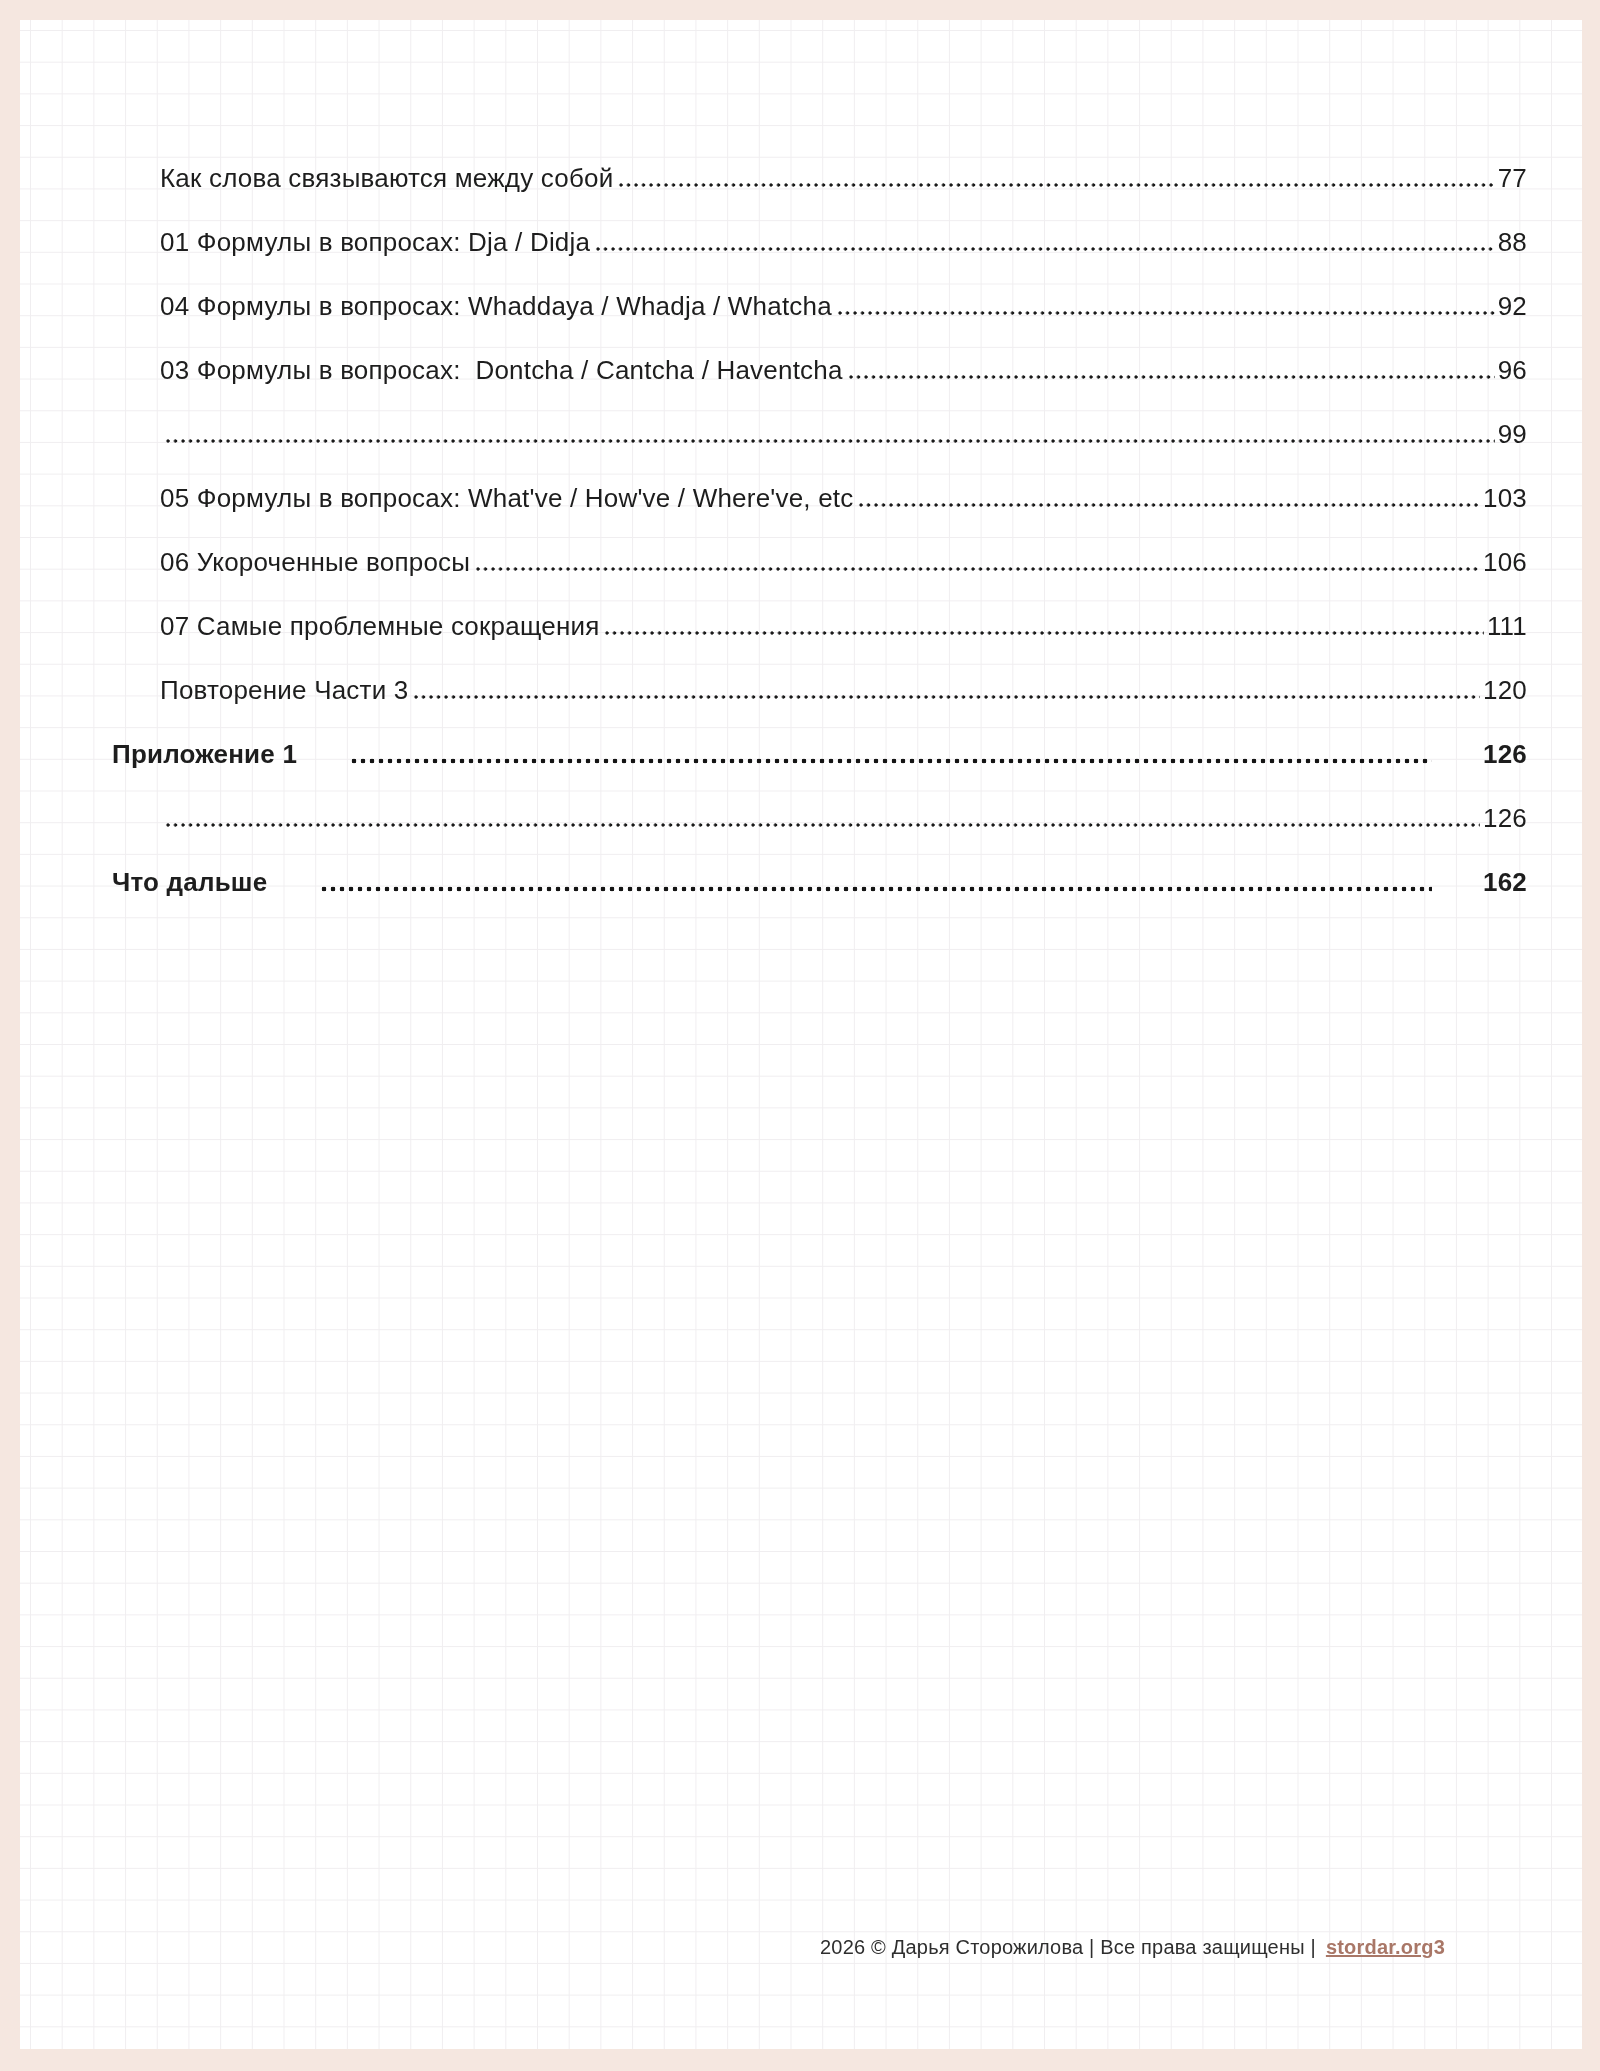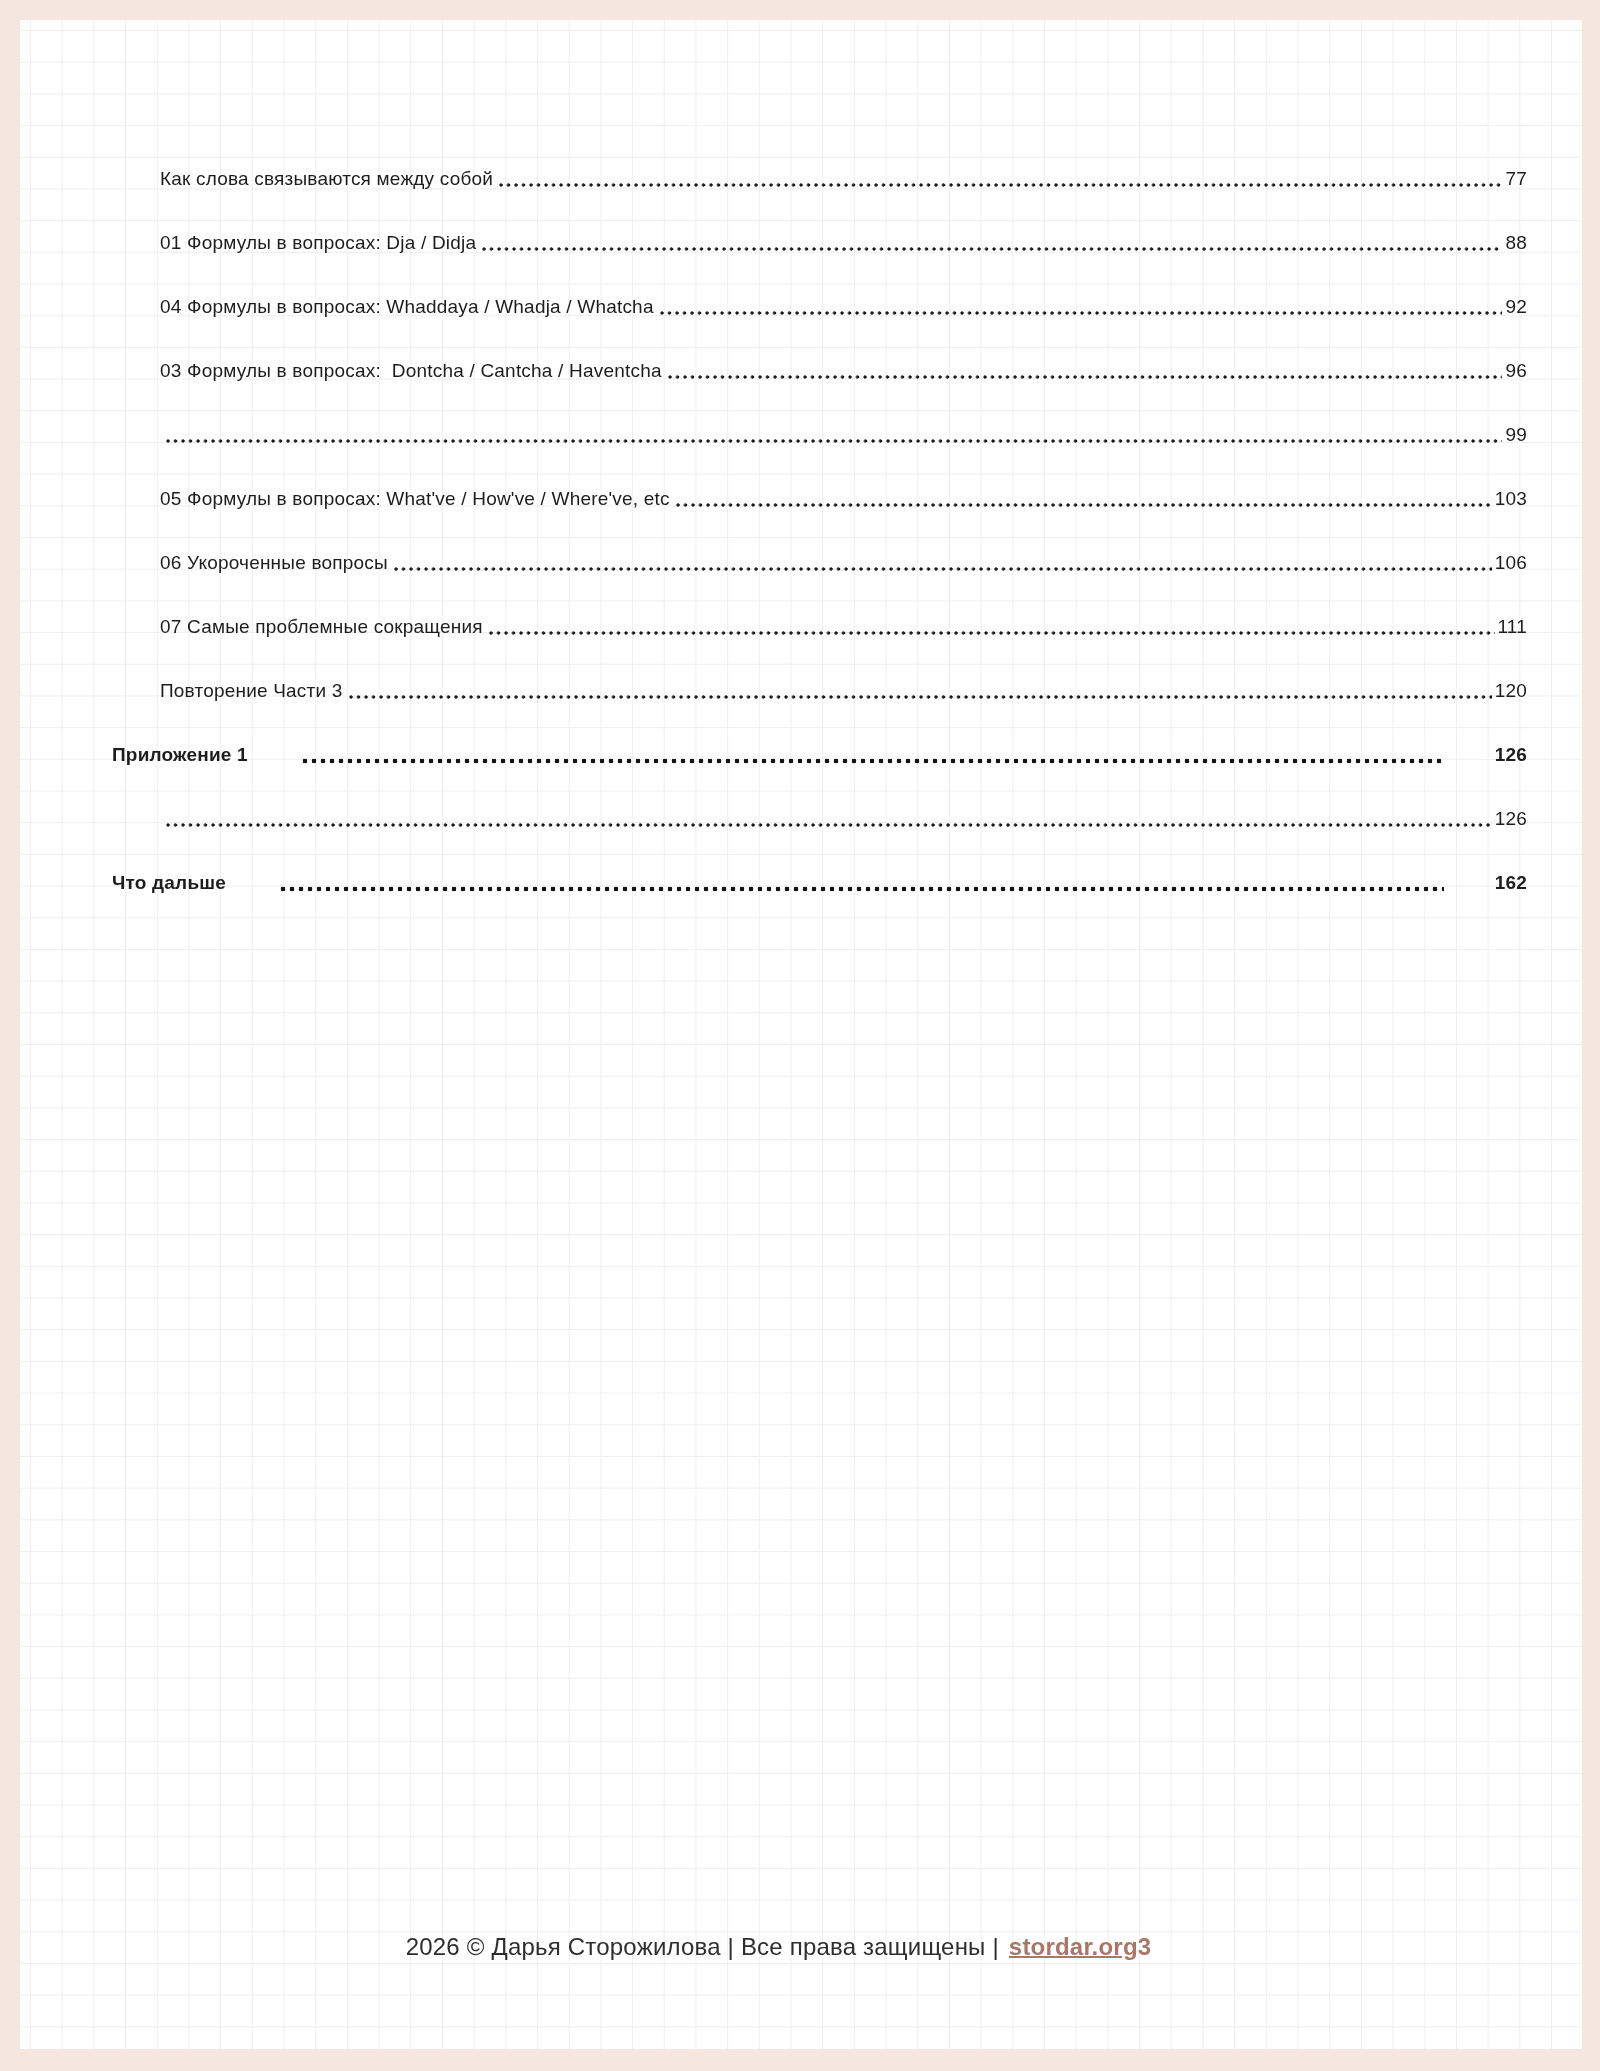--- a/index.html
+++ b/index.html
@@ -14,40 +14,40 @@
     background-color:#ffffff;
     background-image:
       linear-gradient(to right,#f0eef0 1px,transparent 1px),
       linear-gradient(to bottom,#f0eef0 1px,transparent 1px);
     background-size:31.7px 31.7px;
     background-position:10px 10px;
   }
   .toc{position:absolute;left:92px;top:144px;width:1415px;}
   .toc-row{
     display:flex;align-items:flex-end;
-    font-size:19px;line-height:29px;letter-spacing:0.2px;
+    font-size:26px;line-height:29px;letter-spacing:0.2px;
     margin-bottom:35px;color:#1d1d1d;
   }
   .toc-row.sub{margin-left:48px;}
   .toc-row.bold{font-weight:bold;gap:48px;}
   .label{white-space:pre;}
   .leader{
     flex:1;height:8px;margin:0 3px 4px 5px;min-width:30px;
     background-image:radial-gradient(circle at 3px 4px,#191919 1.4px,transparent 1.9px);
     background-size:7.5px 8px;background-repeat:repeat-x;background-position:left bottom;
   }
   .toc-row.bold .leader{
     background-image:radial-gradient(circle at 4px 4px,#141414 2.1px,transparent 2.6px);
     background-size:9px 8px;
   }
   .pagenum{white-space:pre;}
   .footer{
     position:absolute;left:92px;top:1911px;width:1333px;
-    display:flex;justify-content:center;align-items:baseline;
-    font-size:24px;line-height:32px;color:#2e2e2e;letter-spacing:0.2px;
+    display:flex;justify-content:flex-end;align-items:baseline;
+    font-size:20px;line-height:32px;color:#2e2e2e;letter-spacing:0.2px;
   }
   .footer-left{display:flex;align-items:baseline;}
   .site-link{
     color:#a97767;font-weight:bold;text-decoration:underline;
     text-decoration-thickness:2px;margin-left:10px;cursor:pointer;
   }
   .page-number{color:#a97767;font-weight:bold;}
 </style>
 </head>
 <body>

